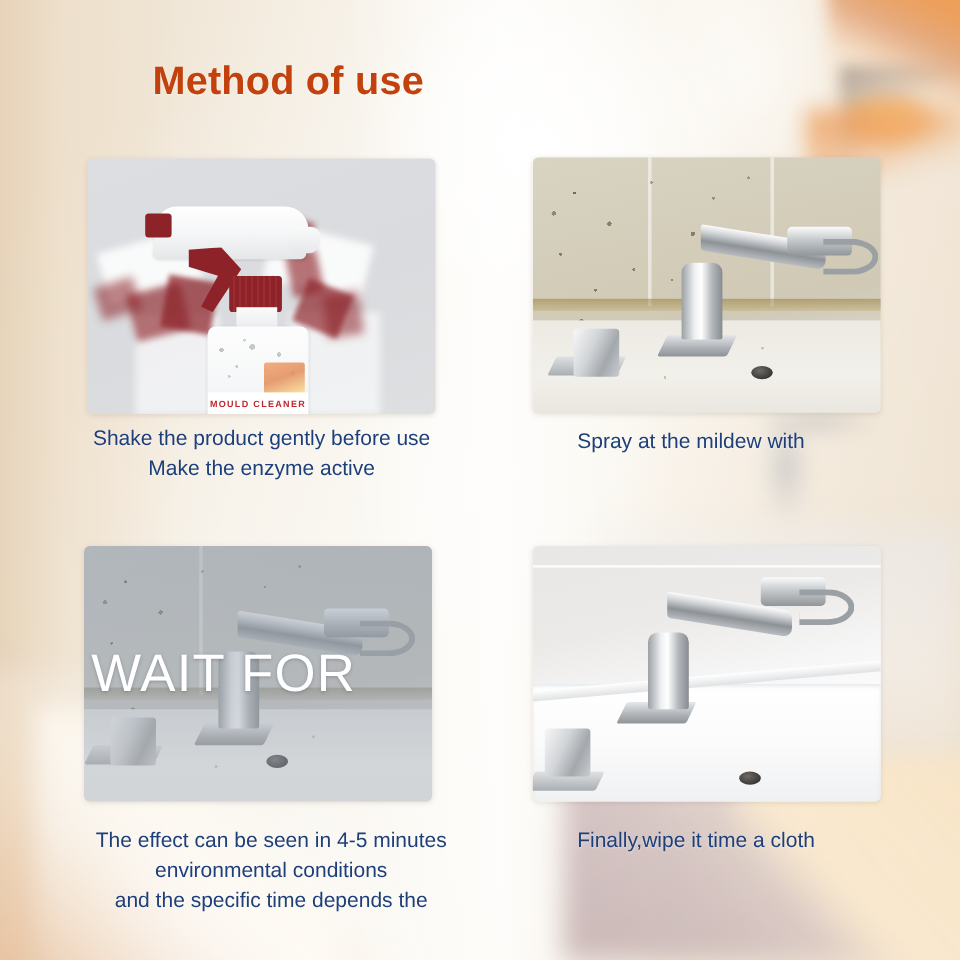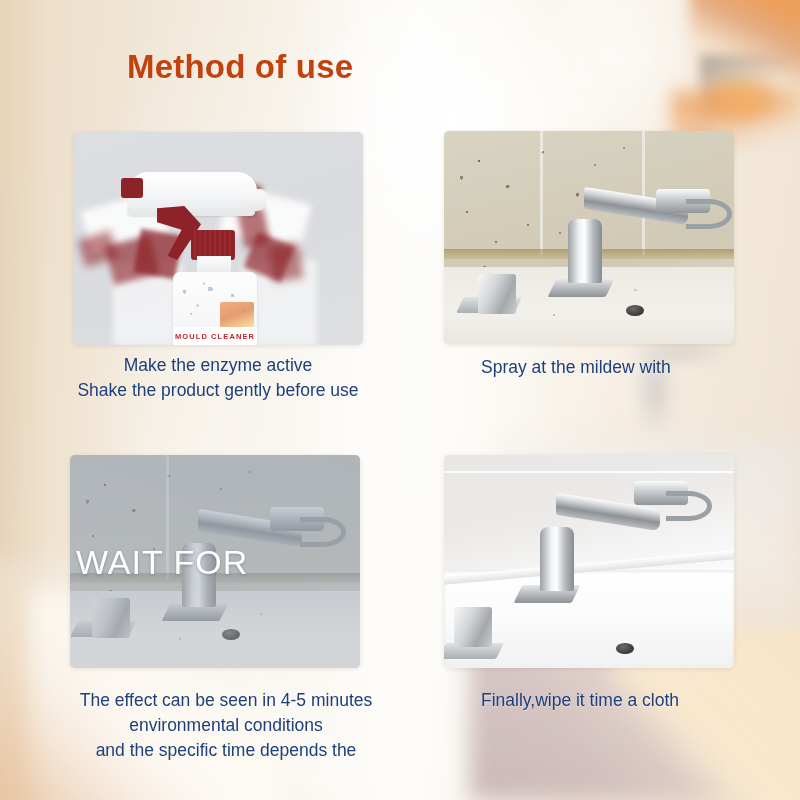--- a/index.html
+++ b/index.html
@@ -468,21 +468,21 @@
     inset: 0;
     background: linear-gradient(180deg, rgba(138,152,168,.46) 0%, rgba(150,162,176,.40) 60%, rgba(176,184,194,.34) 100%);
   }
   .wait-text {
     position: absolute;
     left: 6px;
     top: 50%;
     transform: translateY(-50%);
     width: 100%;
     text-align: left;
-    font-size: 34px;
+    font-size: 44px;
     color: #ffffff;
     letter-spacing: 1px;
     white-space: nowrap;
     text-shadow: 0 1px 3px rgba(60,70,85,.35);
   }
 
   
   .p4 {
     background: linear-gradient(168deg,#e8e7e5 0%,#eceae8 30%,#f6f6f6 52%,#fdfdfd 72%,#f4f4f5 100%);
   }
@@ -568,22 +568,22 @@
           <div class="bottle-pic"></div>
           <div class="label-strip">
             <span>MOULD CLEANER</span>
           </div>
         </div>
       </div>
     </div>
   </div>
 
   <div class="caption cap-center" style="left:58px; top:353px; width:320px;">
+    <div>Shake the product gently before use</div>
     <div>Make the enzyme active</div>
-    <div>Shake the product gently before use</div>
   </div>
 
   <div class="step" style="left:444px; top:131px;">
     <div class="photo p2">
       <div class="tile-line-v" style="left:96px;"></div>
       <div class="tile-line-v" style="left:198px;"></div>
       <div class="grout-h" style="top:118px;"></div>
       <div class="counter"></div>
       <div class="drain" style="left:182px; top:174px;"></div>
 

